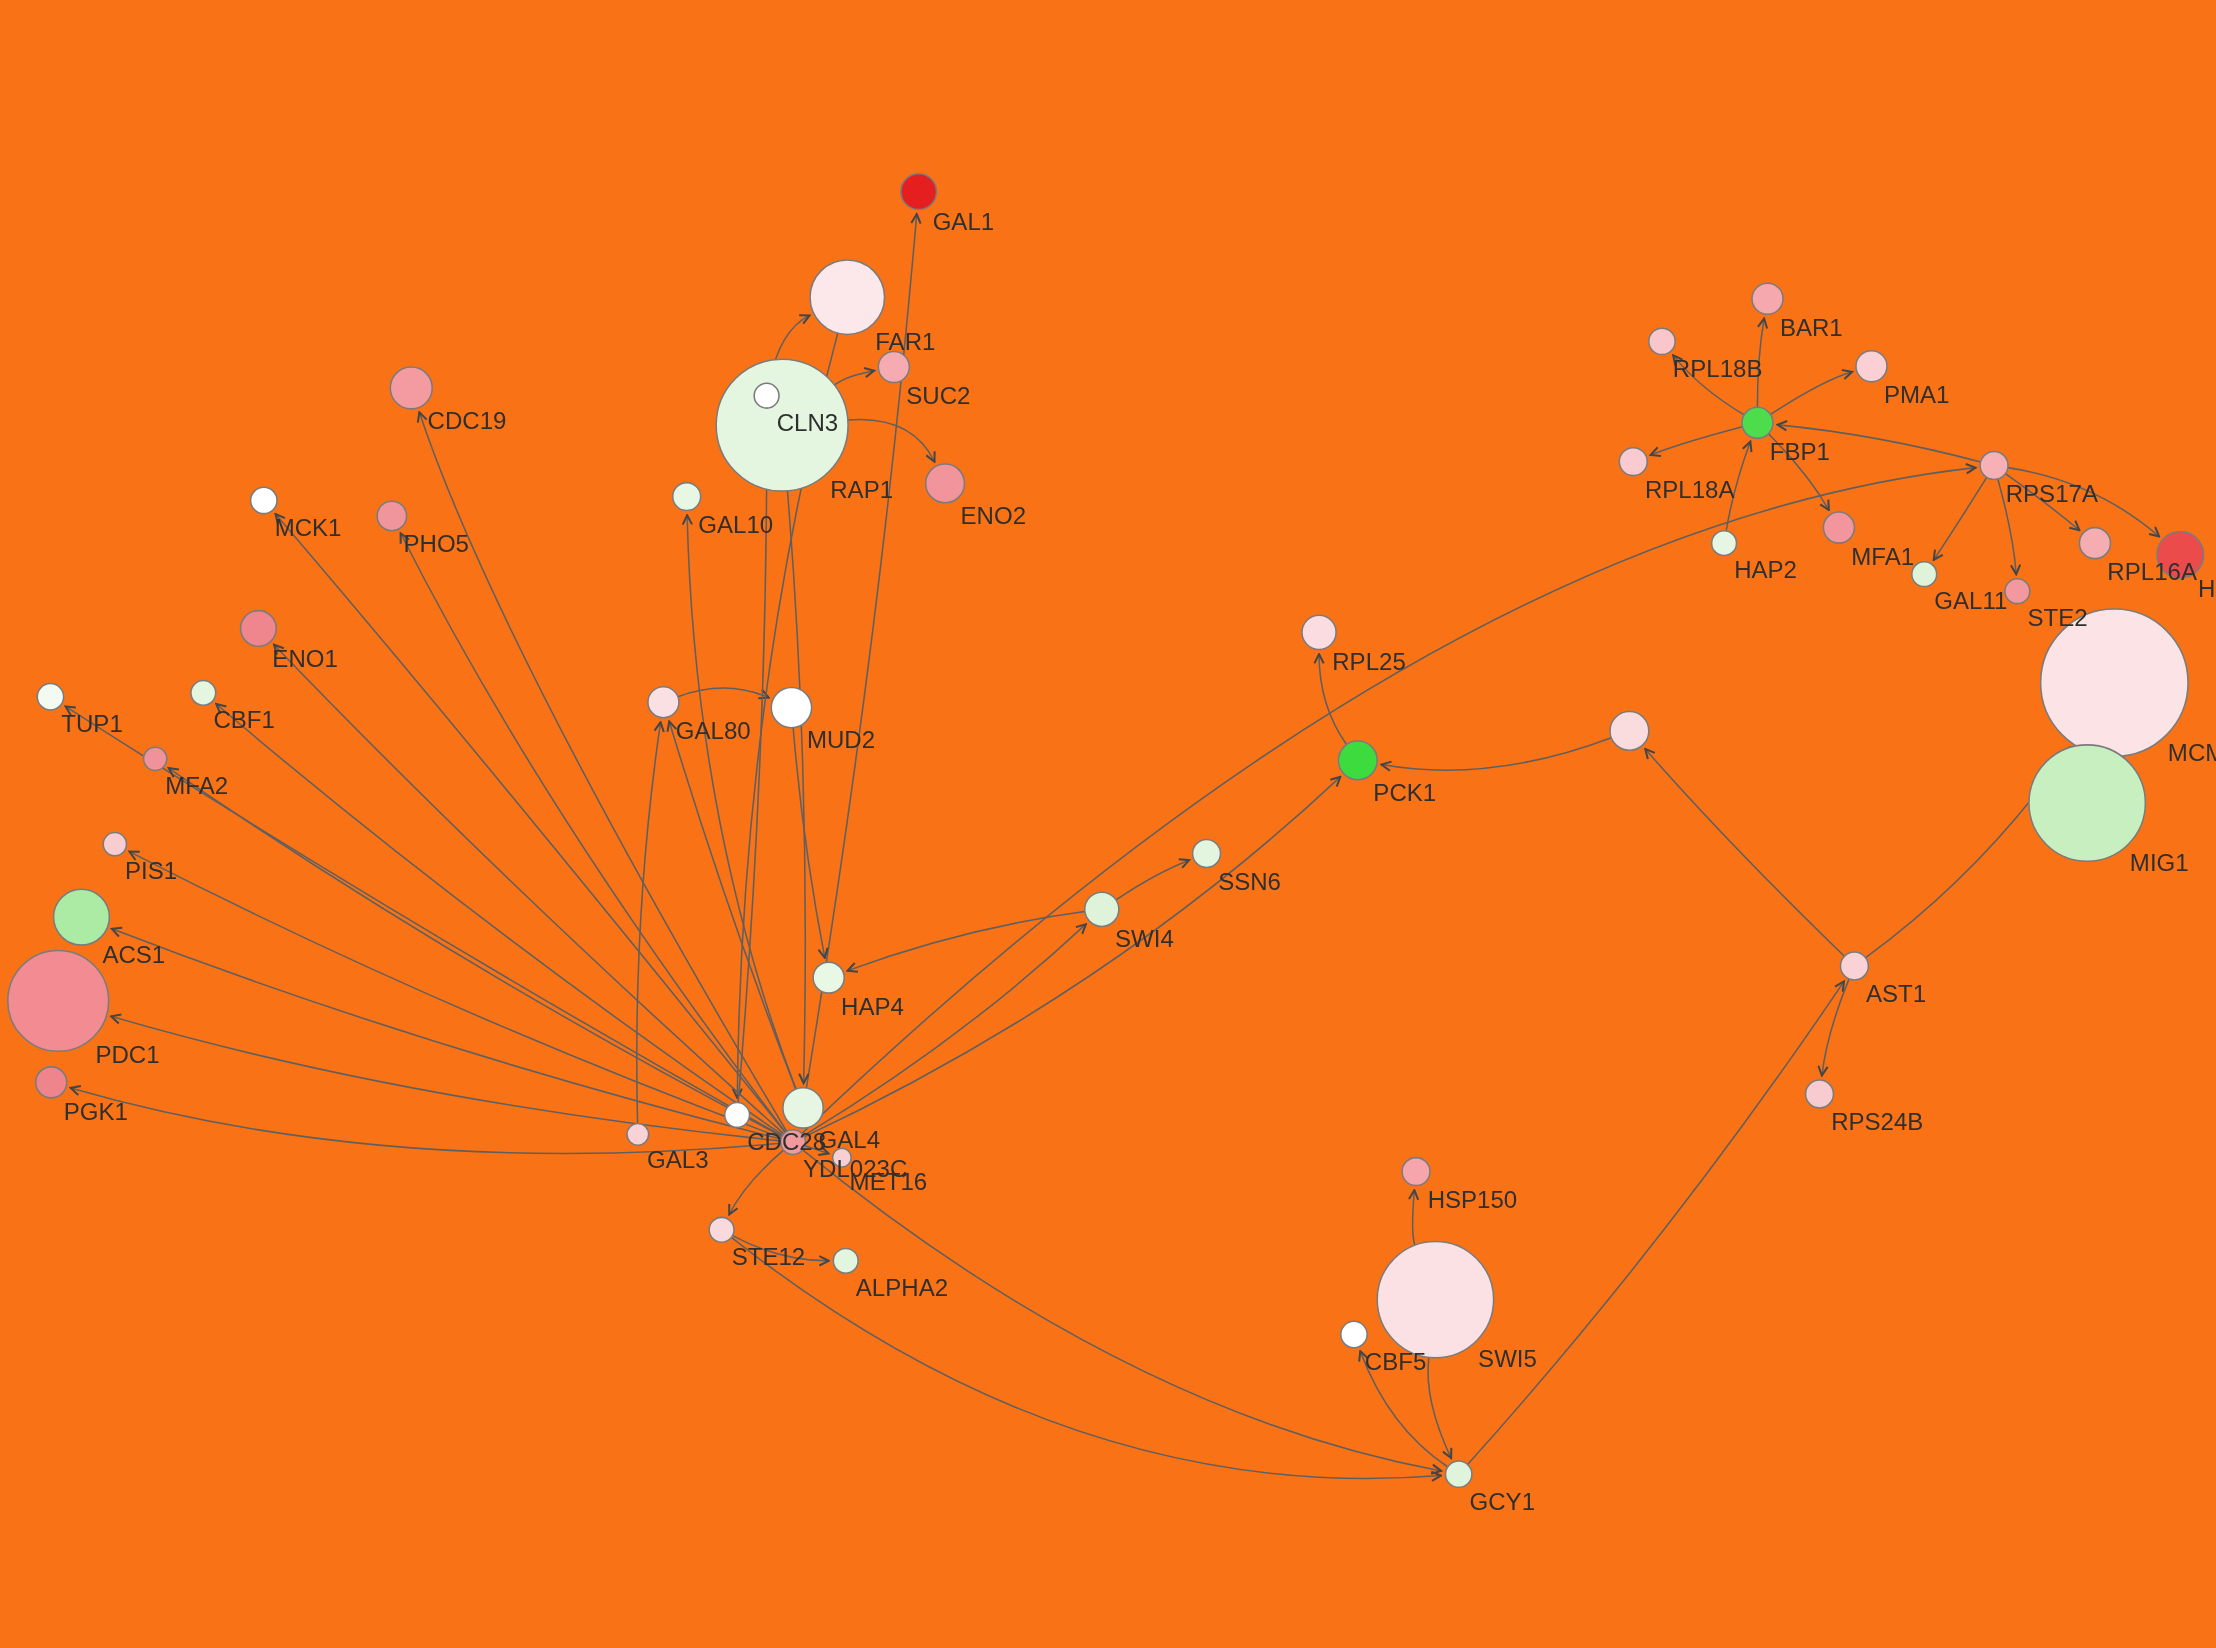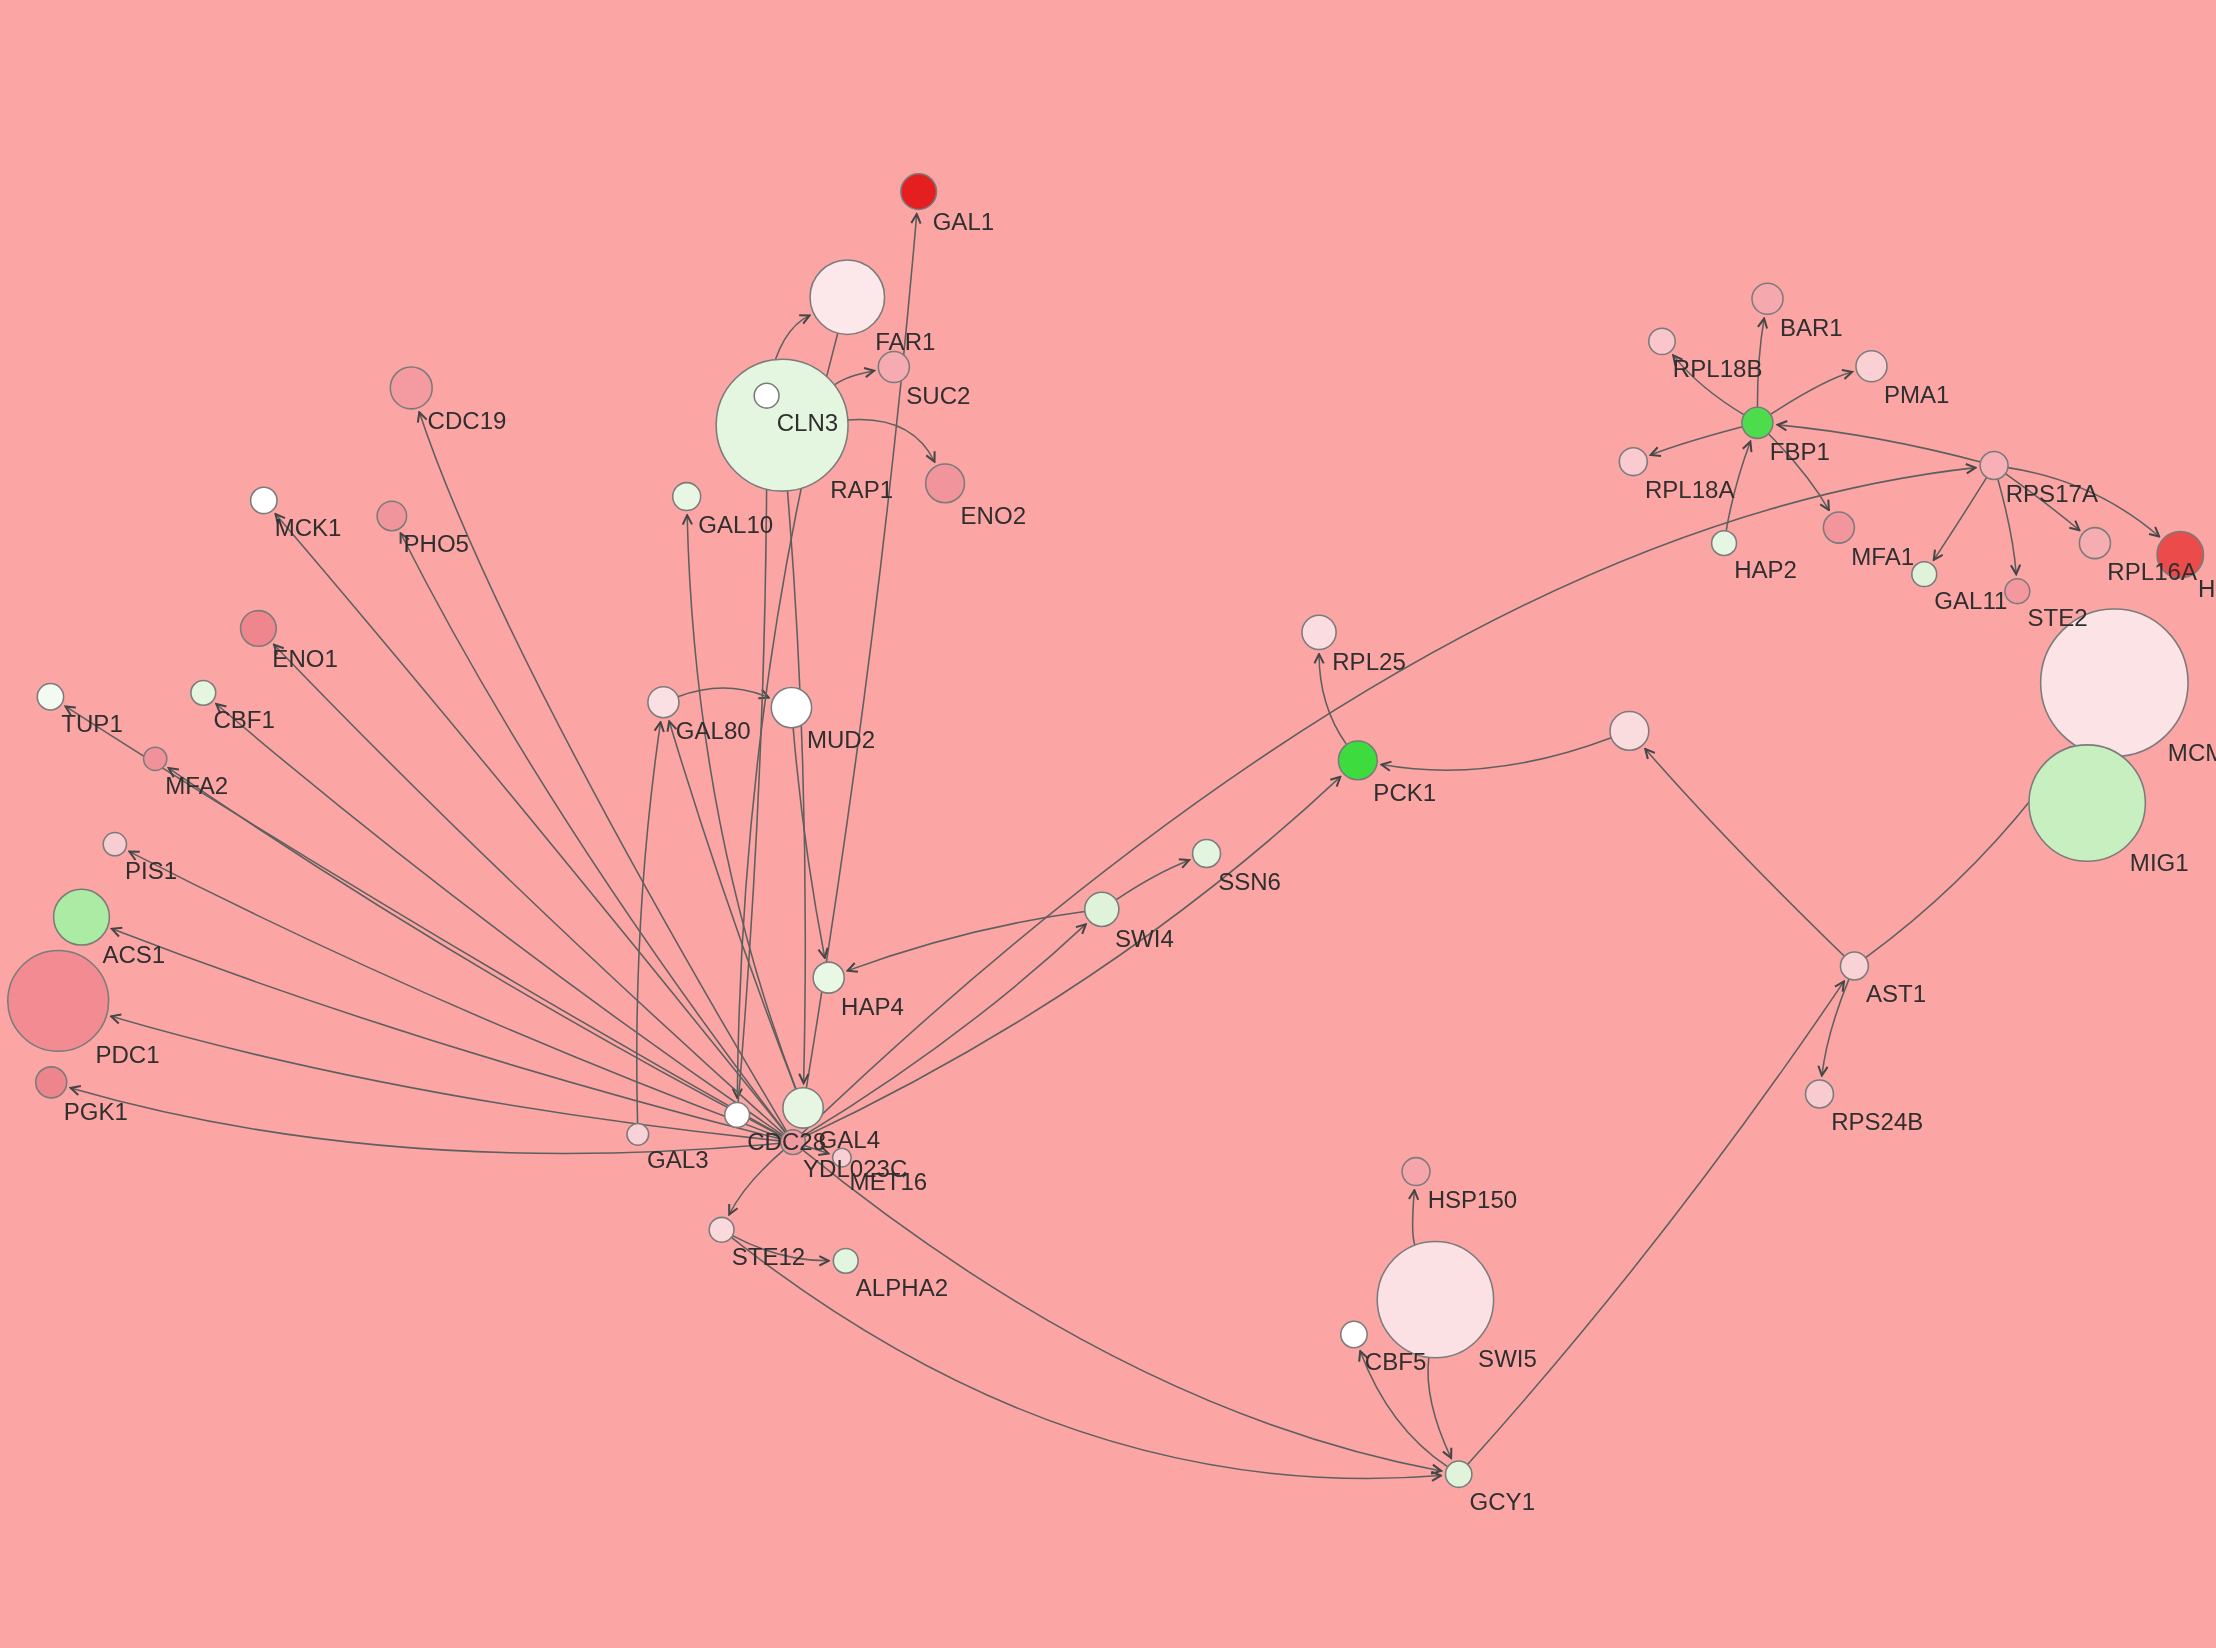--- a/index.html
+++ b/index.html
@@ -1,16 +1,16 @@
 <!DOCTYPE html>
 <html style="font-size:12.4px"><head>
 <meta charset="utf-8">
 <style>
   html,body{margin:0;padding:0;background:#ffffff;}
-  #graph-wrap{width:2216px;height:1648px;position:relative;background:#fca5a5;text-decoration:underline;}
+  #graph-wrap{width:2216px;height:1648px;position:relative;background:#f97316;text-decoration:underline;}
   svg{display:block;}
   .edge{fill:none;stroke:#5f5f5f;stroke-width:2;}
   .node{stroke:#7b7b7b;stroke-width:2;}
   .node-label{
     font-family:"Liberation Sans", sans-serif;
     font-size:31px;
     fill:#2f2f2f;
   }
 </style>
 </head>

